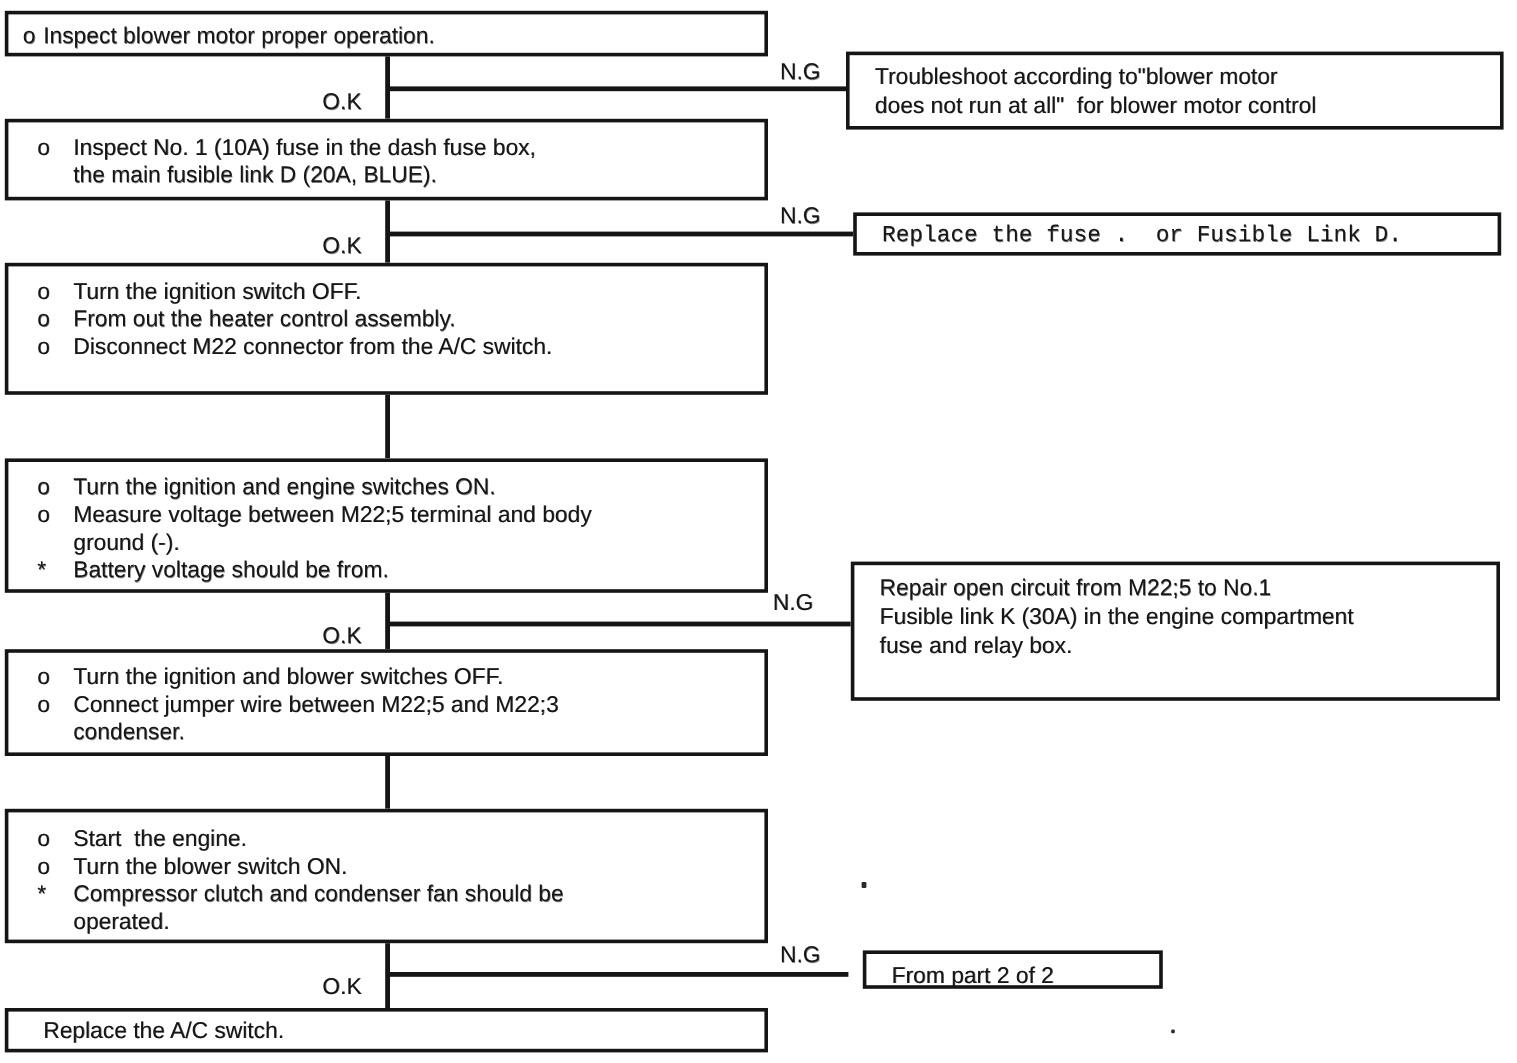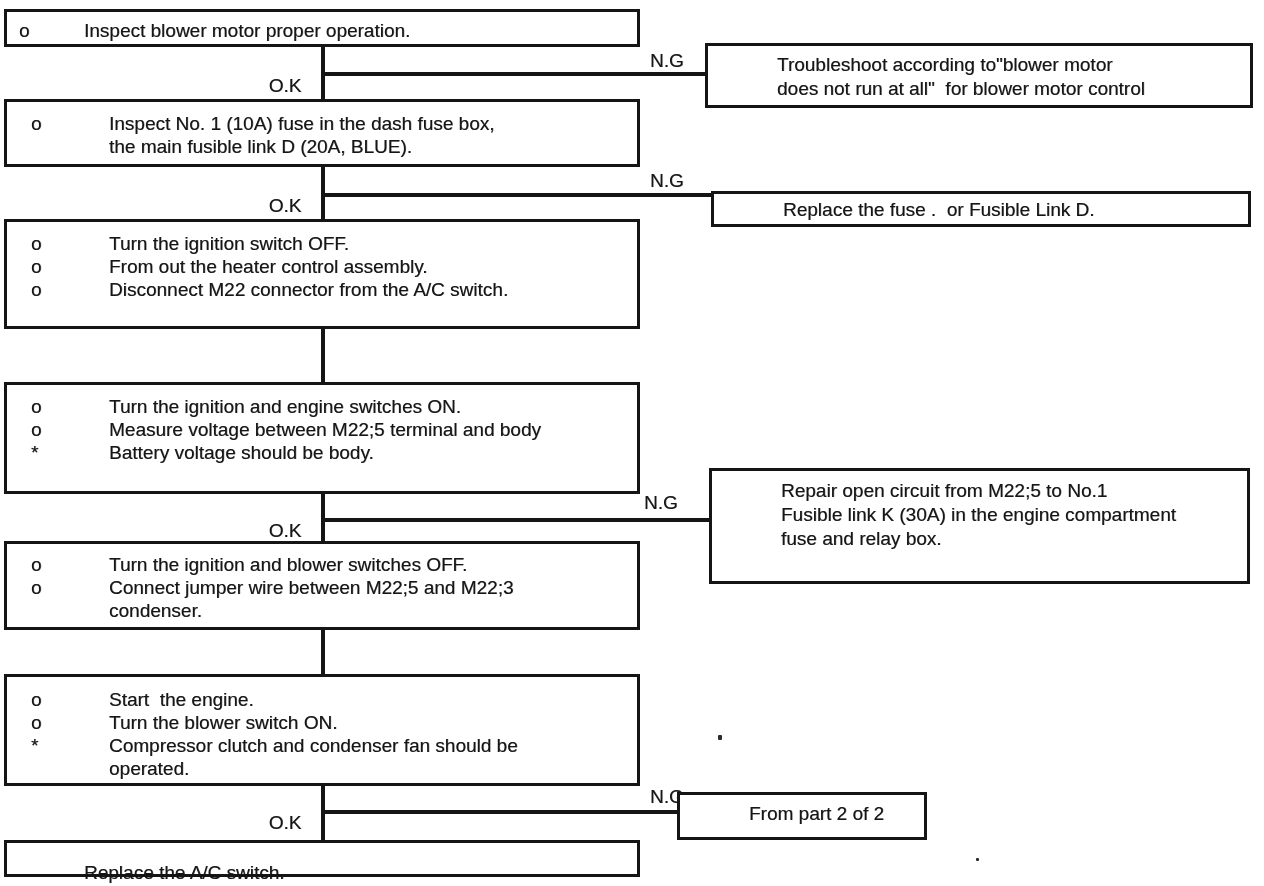--- a/index.html
+++ b/index.html
@@ -20,21 +20,21 @@
     position:absolute;
     background:#fff;
     border:3px solid #151515;
     box-sizing:border-box;
   }
   .step{left:4px;width:636px;}
   .row{display:flex;line-height:23px;padding-left:24px;}
   .tight .row{padding-left:12px;}
   .b{flex:none;width:30px;white-space:pre;}
   .tight .b{width:17px;}
-  .t{white-space:pre;margin-left:48px;}
+  .t{white-space:pre;}
   .res .row{padding-left:21px;line-height:24px;}
   .vline{position:absolute;left:321px;width:4px;background:#151515;}
   .hline{position:absolute;height:4px;background:#151515;}
   .ok{
     position:absolute;left:254px;width:62px;
     text-align:center;line-height:20px;
   }
   .ng{position:absolute;line-height:20px;}
   .speckle{position:absolute;background:#2a2a2a;border-radius:1px;}
 </style>
@@ -73,21 +73,21 @@
       <span class="b"></span>
       <span class="t">the main fusible link D (20A, BLUE).</span>
     </div>
   </div>
 
   <div class="vline" style="top:167px;height:52px;"></div>
   <div class="hline" style="top:193px;left:323px;width:388px;"></div>
   <div class="ok" style="top:196px;">O.K</div>
   <div class="ng" style="top:171px;left:650px;">N.G</div>
 
-  <div class="box res" style="left:711px;width:540px;top:191px;height:36px;padding-top:4px;">
+  <div class="box res" style="left:711px;width:540px;top:177px;height:36px;padding-top:4px;font-family:Liberation Mono, monospace;">
     <div class="row">
         <span class="t">Replace the fuse .  or Fusible Link D.</span>
       </div>
   </div>
 
   <div class="box step" style="top:219px;height:110px;padding-top:10px;">
     <div class="row">
       <span class="b">o</span>
       <span class="t">Turn the ignition switch OFF.</span>
     </div>
@@ -110,22 +110,26 @@
   <div class="box step" style="top:382px;height:112px;padding-top:10px;">
     <div class="row">
       <span class="b">o</span>
       <span class="t">Turn the ignition and engine switches ON.</span>
     </div>
     <div class="row">
       <span class="b">o</span>
       <span class="t">Measure voltage between M22;5 terminal and body</span>
     </div>
     <div class="row">
+      <span class="b"></span>
+      <span class="t">ground (-).</span>
+    </div>
+    <div class="row">
       <span class="b">*</span>
-      <span class="t">Battery voltage should be body.</span>
+      <span class="t">Battery voltage should be from.</span>
     </div>
   </div>
 
   <div class="vline" style="top:494px;height:47px;"></div>
   <div class="hline" style="top:518px;left:323px;width:386px;"></div>
   <div class="ok" style="top:521px;">O.K</div>
   <div class="ng" style="top:493px;left:644px;">N.G</div>
 
   <div class="box res" style="left:709px;width:541px;top:468px;height:116px;padding-top:8px;">
     <div class="row">
@@ -173,27 +177,27 @@
       <span class="b"></span>
       <span class="t">operated.</span>
     </div>
   </div>
 
   <div class="vline" style="top:786px;height:54px;"></div>
   <div class="hline" style="top:810px;left:323px;width:384px;"></div>
   <div class="ok" style="top:813px;">O.K</div>
   <div class="ng" style="top:787px;left:650px;">N.G</div>
 
-  <div class="box res" style="left:677px;width:250px;top:792px;height:48px;padding-top:7px;">
+  <div class="box res" style="left:719px;width:250px;top:792px;height:32px;padding-top:7px;">
     <div class="row">
         <span class="t">From part 2 of 2</span>
       </div>
   </div>
 
-  <div class="box step tight" style="top:840px;height:37px;padding-top:18px;">
+  <div class="box step tight" style="top:840px;height:37px;padding-top:5px;">
     <div class="row">
       <span class="b"></span>
       <span class="t">Replace the A/C switch.</span>
     </div>
   </div>
 
   <div class="speckle" style="left:718px;top:735px;width:4px;height:5px;"></div>
   <div class="speckle" style="left:976px;top:858px;width:3px;height:3px;"></div>
 
 </div>

